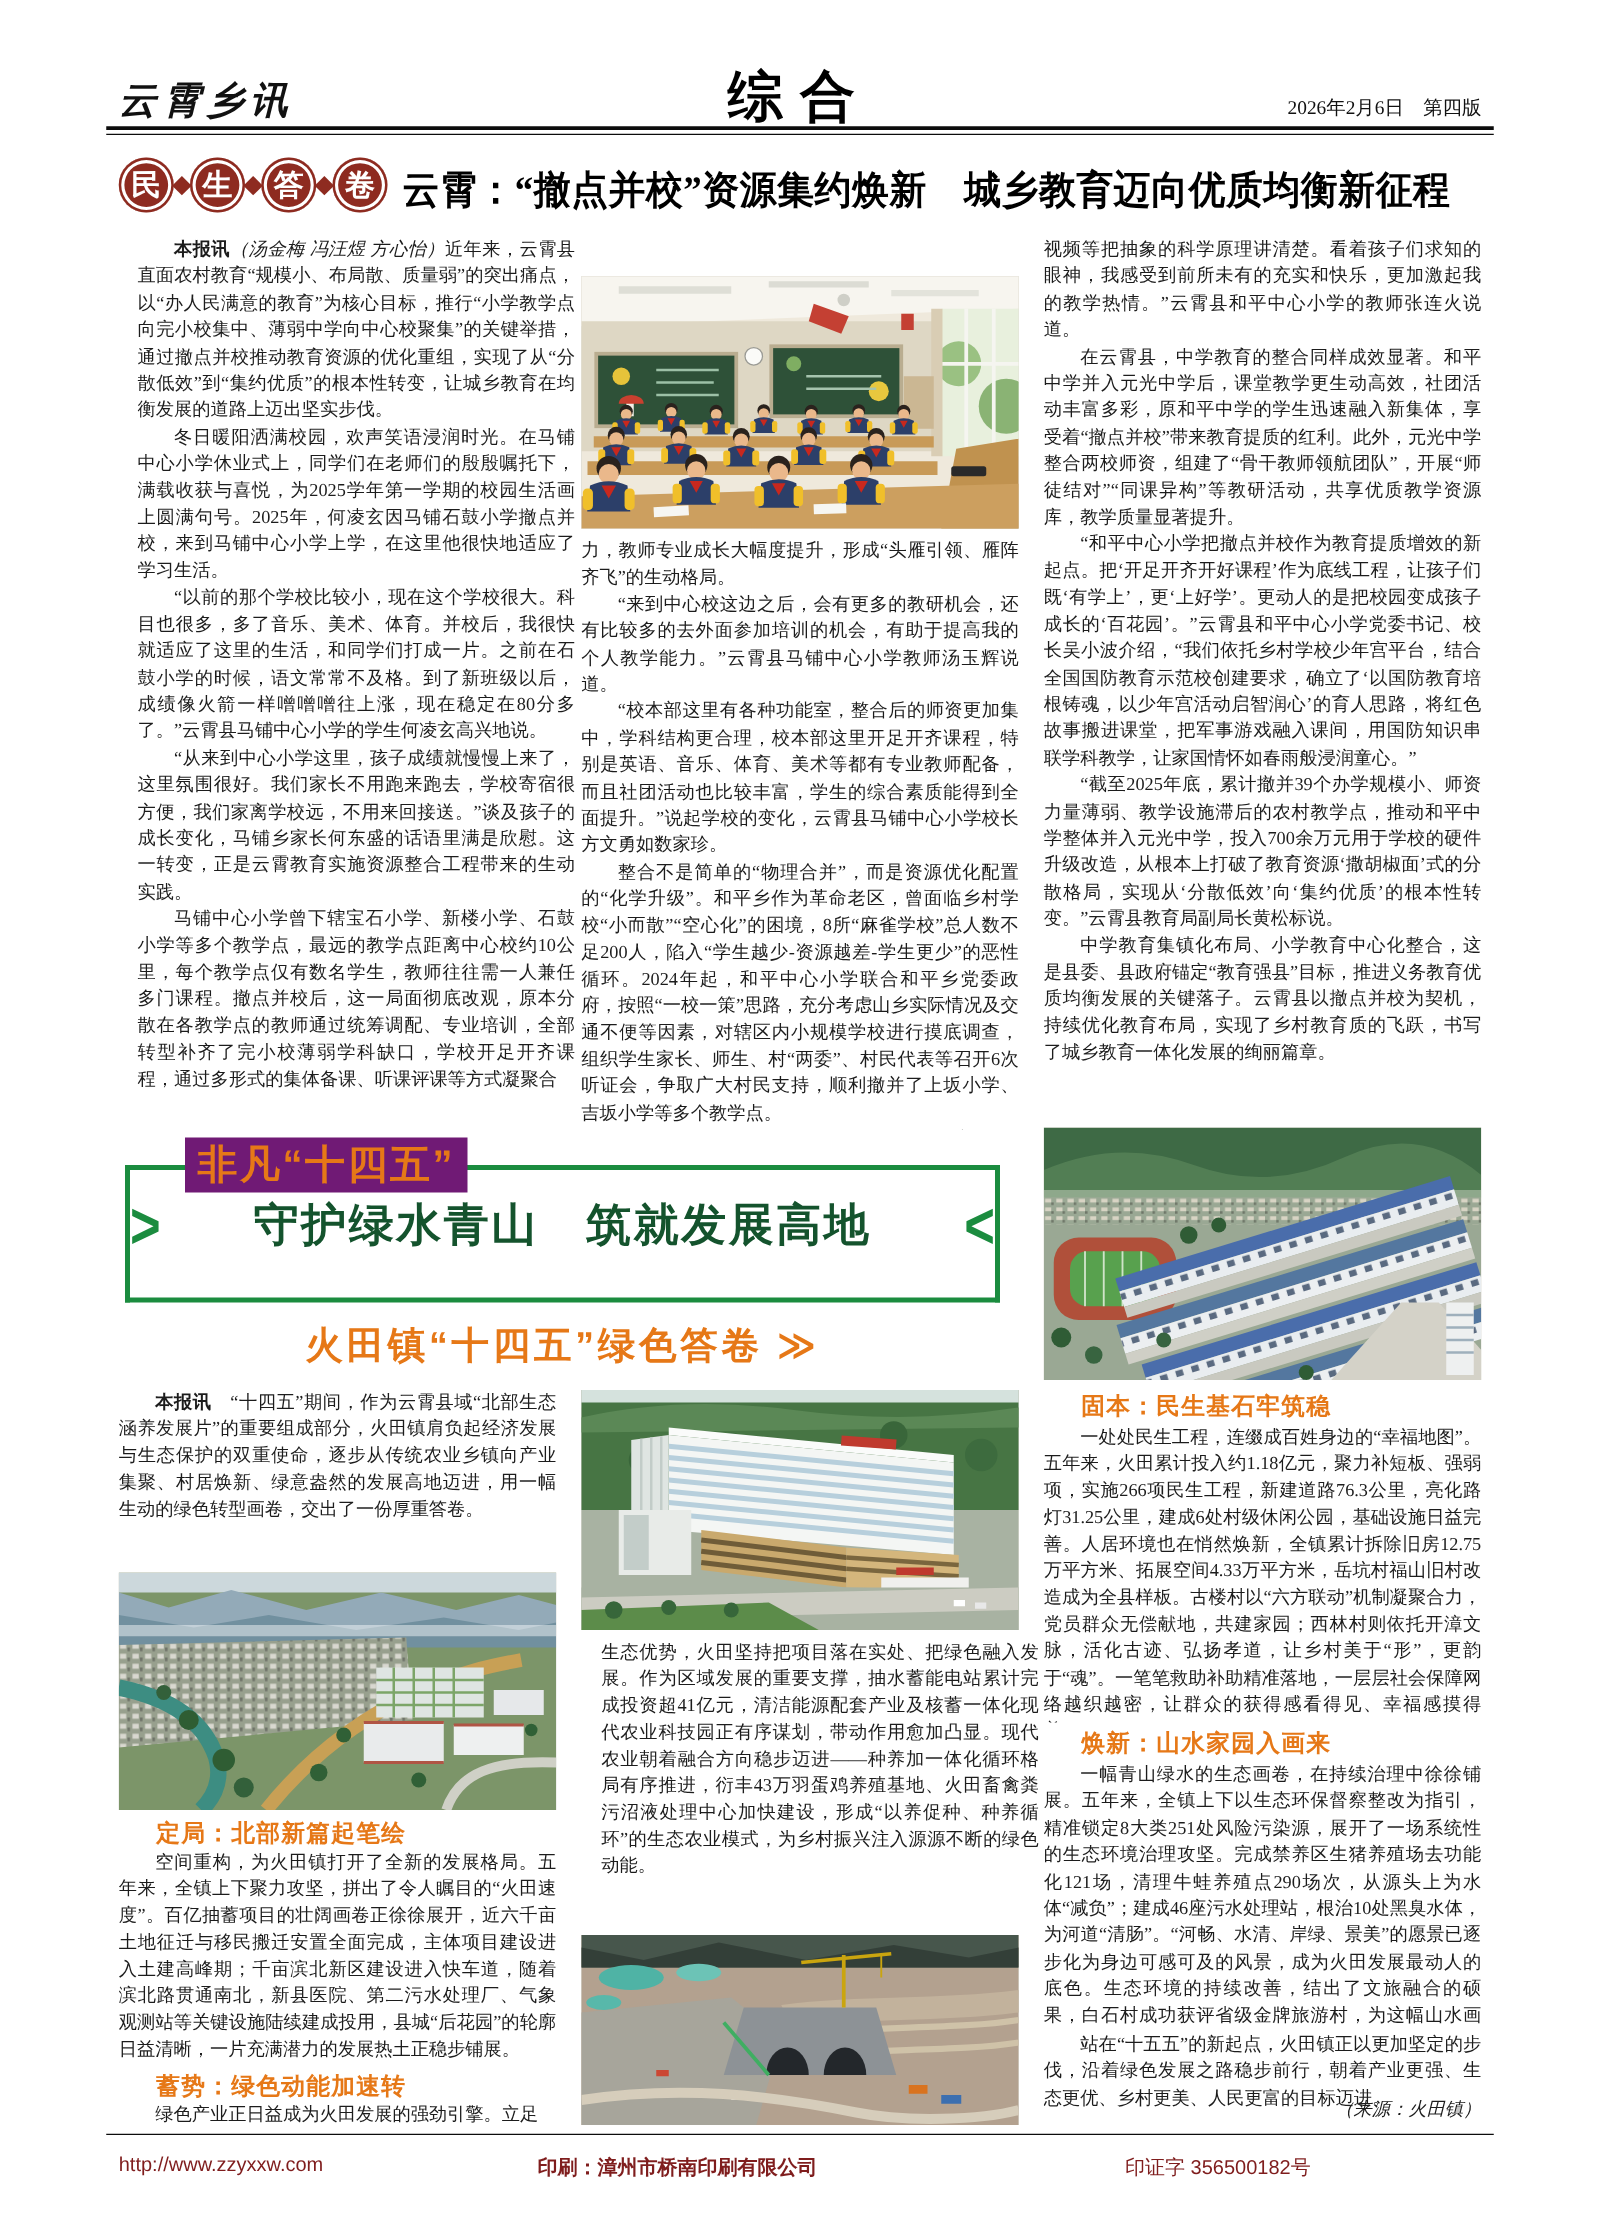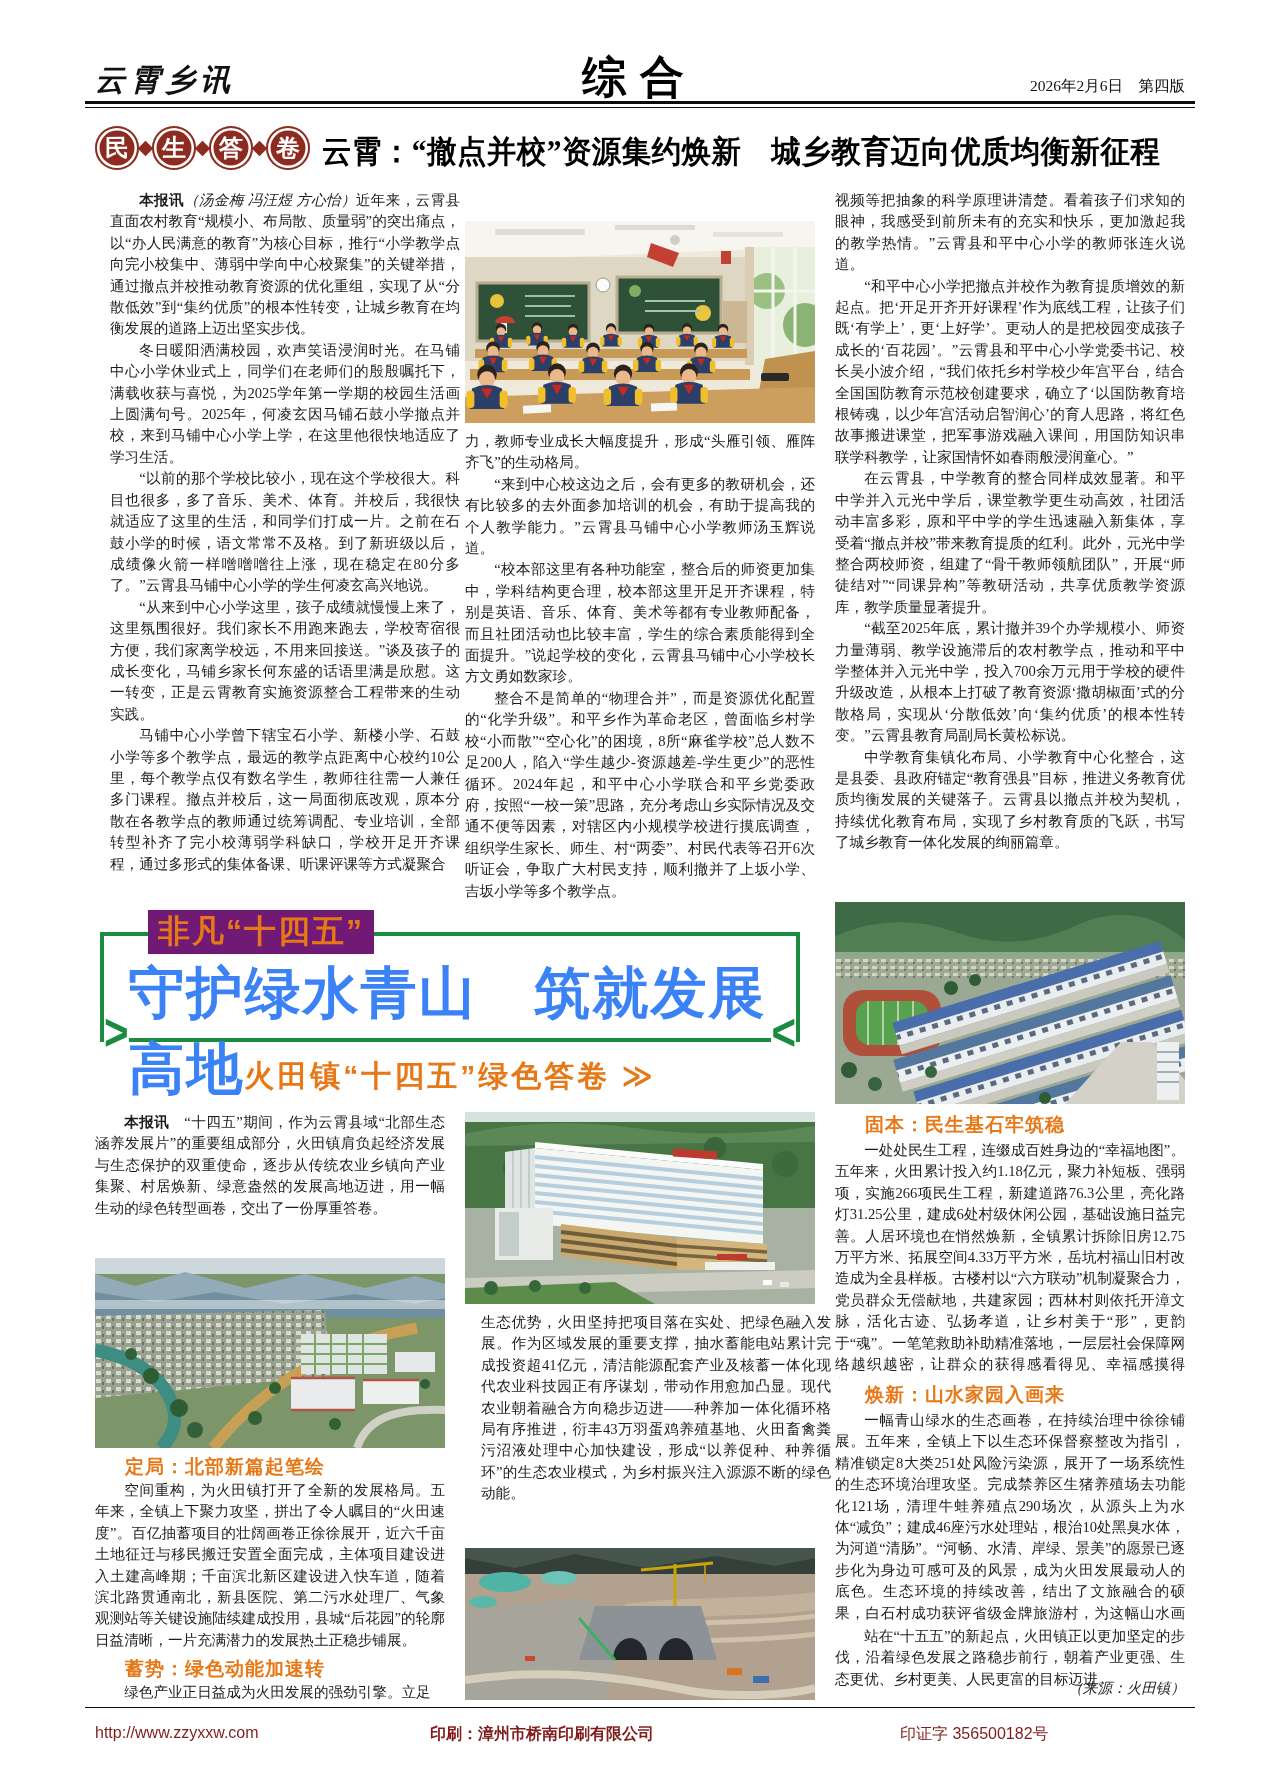--- a/index.html
+++ b/index.html
@@ -28,21 +28,21 @@
   .src{text-align:right;font-style:italic;padding-right:6px;}
   .photo{overflow:hidden;background:#cfcfc6;}
   .photo svg{display:block;}
   
   .gseg{position:absolute;background:#1b8c3f;}
   .kicker{position:absolute;top:-12px;left:48px;background:#701a75;padding:0 10px;
      font-family:"Liberation Sans","DejaVu Sans",sans-serif;
      font-size:32px;font-weight:900;color:#e67817;letter-spacing:2px;}
   .big-green{position:absolute;left:4px;right:4px;top:34px;display:flex;align-items:center;
      justify-content:space-between;font-family:"Liberation Sans","DejaVu Sans",sans-serif;}
-  .big-green .ttl{font-size:56px;font-weight:900;color:#3b82f6;letter-spacing:2px;}
+  .big-green .ttl{font-size:36px;font-weight:900;color:#14532d;letter-spacing:2px;}
   .big-green .ang{font-size:42px;font-weight:900;color:#1b8c3f;background:#fff;line-height:1;
      padding:2px 0;transform:scaleY(1.25);}
   .subtitle{font-family:"Liberation Sans","DejaVu Sans",sans-serif;font-size:30px;font-weight:900;
      color:#e67817;letter-spacing:3px;text-align:center;}
   .subtitle .arr{font-style:italic;letter-spacing:-2px;}
   .sec-h{font-family:"Liberation Sans","DejaVu Sans",sans-serif;font-size:19px;font-weight:700;
      color:#e67817;padding-left:30px;letter-spacing:1px;}
   
   .foot{font-family:"Liberation Sans","DejaVu Sans",sans-serif;font-size:16px;color:#7f1d1d;}
 </style>
@@ -141,22 +141,22 @@
   <div class="abs bt" style="left:465px;top:431px;width:350px;height:473px;">
     <p class="ni">力，教师专业成长大幅度提升，形成“头雁引领、雁阵齐飞”的生动格局。</p>
     <p>“来到中心校这边之后，会有更多的教研机会，还有比较多的去外面参加培训的机会，有助于提高我的个人教学能力。”云霄县马铺中心小学教师汤玉辉说道。</p>
     <p>“校本部这里有各种功能室，整合后的师资更加集中，学科结构更合理，校本部这里开足开齐课程，特别是英语、音乐、体育、美术等都有专业教师配备，而且社团活动也比较丰富，学生的综合素质能得到全面提升。”说起学校的变化，云霄县马铺中心小学校长方文勇如数家珍。</p>
     <p>整合不是简单的“物理合并”，而是资源优化配置的“化学升级”。和平乡作为革命老区，曾面临乡村学校“小而散”“空心化”的困境，8所“麻雀学校”总人数不足200人，陷入“学生越少-资源越差-学生更少”的恶性循环。2024年起，和平中心小学联合和平乡党委政府，按照“一校一策”思路，充分考虑山乡实际情况及交通不便等因素，对辖区内小规模学校进行摸底调查，组织学生家长、师生、村“两委”、村民代表等召开6次听证会，争取广大村民支持，顺利撤并了上坂小学、吉坂小学等多个教学点。</p>
     <p>“以前上课靠黑板和粉笔，现在能用动画、实验</p>
   </div>
 
   <div class="abs bt" style="left:835px;top:190px;width:350px;height:706px;">
     <p class="ni">视频等把抽象的科学原理讲清楚。看着孩子们求知的眼神，我感受到前所未有的充实和快乐，更加激起我的教学热情。”云霄县和平中心小学的教师张连火说道。</p>
+    <p>在云霄县，中学教育的整合同样成效显著。和平中学并入元光中学后，课堂教学更生动高效，社团活动丰富多彩，原和平中学的学生迅速融入新集体，享受着“撤点并校”带来教育提质的红利。此外，元光中学整合两校师资，组建了“骨干教师领航团队”，开展“师徒结对”“同课异构”等教研活动，共享优质教学资源库，教学质量显著提升。</p>
     <p>“和平中心小学把撤点并校作为教育提质增效的新起点。把‘开足开齐开好课程’作为底线工程，让孩子们既‘有学上’，更‘上好学’。更动人的是把校园变成孩子成长的‘百花园’。”云霄县和平中心小学党委书记、校长吴小波介绍，“我们依托乡村学校少年宫平台，结合全国国防教育示范校创建要求，确立了‘以国防教育培根铸魂，以少年宫活动启智润心’的育人思路，将红色故事搬进课堂，把军事游戏融入课间，用国防知识串联学科教学，让家国情怀如春雨般浸润童心。”</p>
-    <p>在云霄县，中学教育的整合同样成效显著。和平中学并入元光中学后，课堂教学更生动高效，社团活动丰富多彩，原和平中学的学生迅速融入新集体，享受着“撤点并校”带来教育提质的红利。此外，元光中学整合两校师资，组建了“骨干教师领航团队”，开展“师徒结对”“同课异构”等教研活动，共享优质教学资源库，教学质量显著提升。</p>
     <p>“截至2025年底，累计撤并39个办学规模小、师资力量薄弱、教学设施滞后的农村教学点，推动和平中学整体并入元光中学，投入700余万元用于学校的硬件升级改造，从根本上打破了教育资源‘撒胡椒面’式的分散格局，实现从‘分散低效’向‘集约优质’的根本性转变。”云霄县教育局副局长黄松标说。</p>
     <p>中学教育集镇化布局、小学教育中心化整合，这是县委、县政府锚定“教育强县”目标，推进义务教育优质均衡发展的关键落子。云霄县以撤点并校为契机，持续优化教育布局，实现了乡村教育质的飞跃，书写了城乡教育一体化发展的绚丽篇章。</p>
   </div>
 
   <div class="abs photo" style="left:835px;top:902px;width:350px;height:202px;">
     <svg width="350" height="202" viewBox="0 0 350 202">
       <rect width="350" height="202" fill="#9aa894"></rect>
       <rect x="0" y="0" width="350" height="56" fill="#3e6a45"></rect>
       <path d="M0,34 Q60,8 120,30 T240,24 T350,38 L350,56 L0,56 Z" fill="#527e54"></path>
       <rect x="0" y="50" width="350" height="8" fill="#b8c4b0" opacity=".6"></rect>

